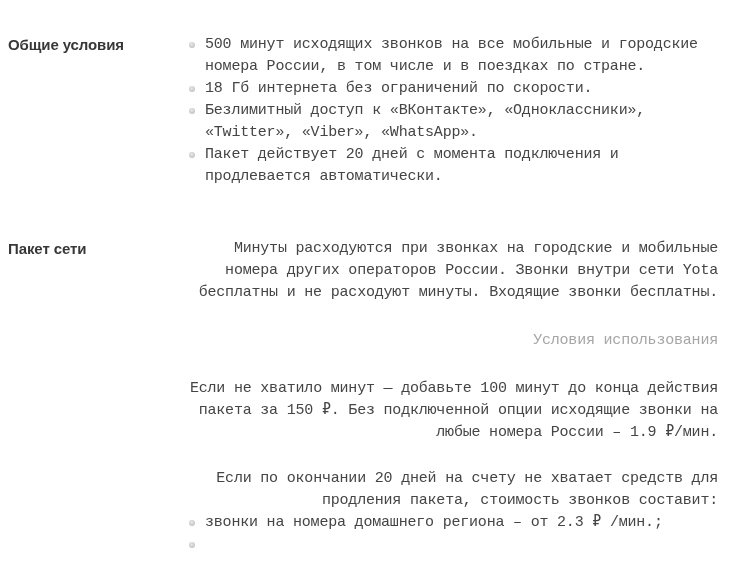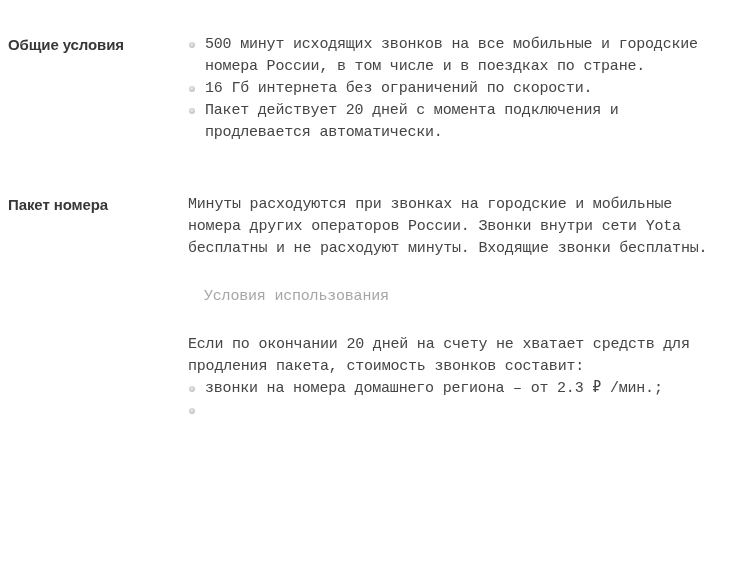--- a/index.html
+++ b/index.html
@@ -54,20 +54,21 @@
     position: absolute;
     left: 1px;
     top: 8px;
     width: 6px;
     height: 6px;
     border-radius: 50%;
     background: radial-gradient(circle at 45% 38%, #e9e9e9 0%, #b6b6b6 95%);
   }
   .para {
     margin: 0 0 26px;
+    text-align: right;
   }
   .para-add {
     margin-bottom: 24px;
   }
   .para-renewal {
     margin-bottom: 0;
   }
   .muted-link {
     color: #a6a6a6;
     text-decoration: none;
@@ -83,40 +84,45 @@
   <section class="row row-general">
     <h2 class="label">Общие условия</h2>
     <div class="content">
       <ul class="bullets">
         <li>
           <span class="dot"></span>
           <span>500 минут исходящих звонков на все мобильные и городские номера России, в том числе и в поездках по стране.</span>
         </li>
         <li>
           <span class="dot"></span>
-          <span>16 Гб интернета без ограничений по скорости.</span>
+          <span>18 Гб интернета без ограничений по скорости.</span>
+        </li>
+        <li>
+          <span class="dot"></span>
+          <span>Безлимитный доступ к «ВКонтакте», «Одноклассники», «Twitter», «Viber», «WhatsApp».</span>
         </li>
         <li>
           <span class="dot"></span>
           <span>Пакет действует 20 дней с момента подключения и продлевается автоматически.</span>
         </li>
       </ul>
     </div>
   </section>
 
   <section class="row row-minutes">
-    <h2 class="label">Пакет номера</h2>
+    <h2 class="label">Пакет сети</h2>
     <div class="content">
 
       <p class="para">Минуты расходуются при звонках на городские и мобильные номера других операторов России. Звонки внутри сети Yota бесплатны и не расходуют минуты. Входящие звонки бесплатны.</p>
 
       <p class="para">
         <a class="muted-link">Условия использования</a>
       </p>
 
+      <p class="para para-add">Если не хватило минут — добавьте 100 минут до конца действия пакета за 150&nbsp;₽. Без подключенной опции исходящие звонки на любые номера России&nbsp;–&nbsp;1.9&nbsp;₽/мин.</p>
 
       <p class="para para-renewal">Если по окончании 20 дней на счету не хватает средств для продления пакета, стоимость звонков составит:</p>
 
       <ul class="bullets">
         <li>
           <span class="dot"></span>
           <span>звонки на номера домашнего региона – от 2.3 ₽ /мин.;</span>
         </li>
         <li>
           <span class="dot"></span>

